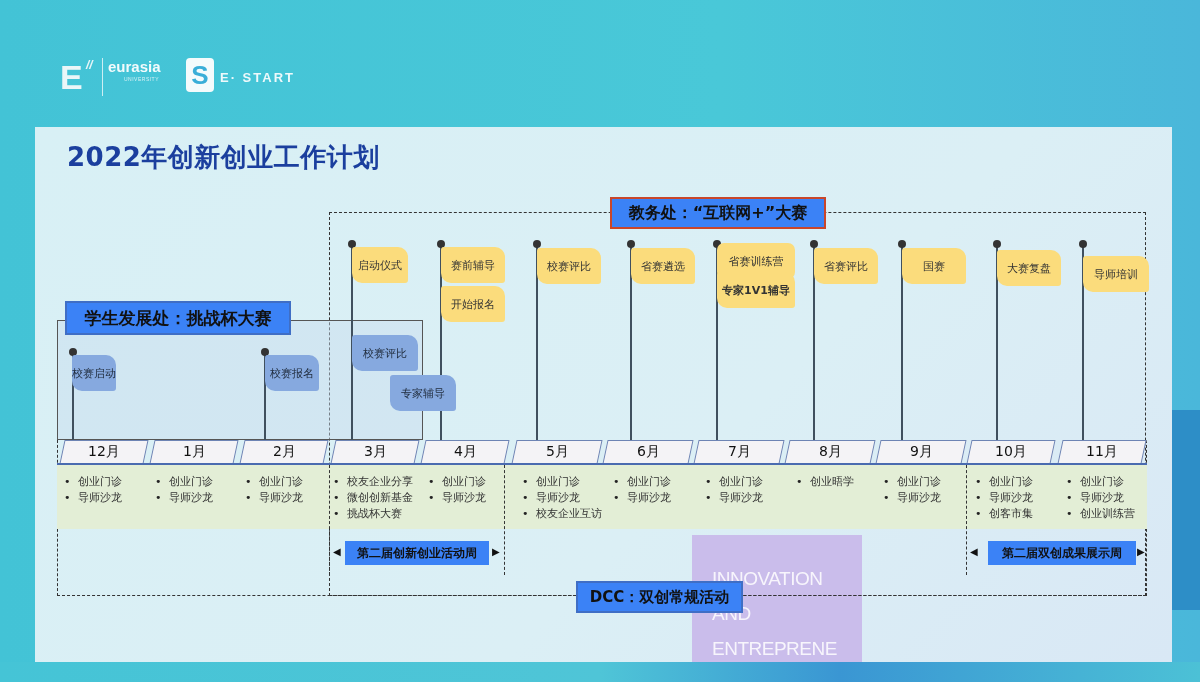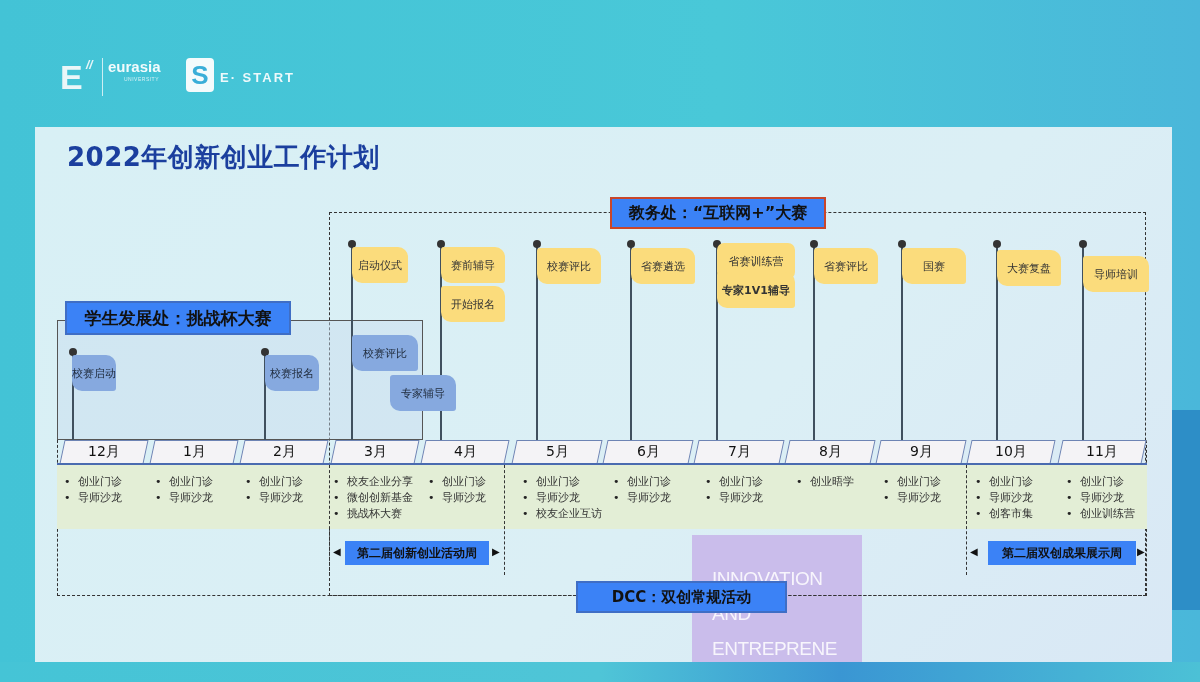--- a/index.html
+++ b/index.html
@@ -104,21 +104,21 @@
 
 <h1 class="title">2022年创新创业工作计划</h1>
 
 <div class="dash-box" style="left:329px; top:212px; width:817px; height:384px;"></div>
 <div class="dash-box" style="left:57px; top:440px; width:1090px; height:156px; border-top:none;"></div>
 
 <div class="challenge-region"></div>
 
 <div class="label-box label-red" style="left:610px; top:197px; width:216px; height:32px;">教务处：“互联网+”大赛</div>
 <div class="label-box label-blue" style="left:65px; top:301px; width:226px; height:34px;">学生发展处：挑战杯大赛</div>
-<div class="label-box label-blue" style="left:576px; top:581px; width:211px; height:32px; font-size:15px;">DCC：双创常规活动</div>
+<div class="label-box label-blue" style="left:576px; top:581px; width:167px; height:32px; font-size:15px;">DCC：双创常规活动</div>
 
 <div class="pole" style="left:72px; top:352px; height:88px;"></div>
 <div class="pole-dot" style="left:69px; top:348px;"></div>
 <div class="pole" style="left:264px; top:352px; height:88px;"></div>
 <div class="pole-dot" style="left:261px; top:348px;"></div>
 <div class="pole" style="left:351px; top:244px; height:196px;"></div>
 <div class="pole-dot" style="left:348px; top:240px;"></div>
 <div class="pole" style="left:440px; top:244px; height:196px;"></div>
 <div class="pole-dot" style="left:437px; top:240px;"></div>
 <div class="pole" style="left:536px; top:244px; height:196px;"></div>

